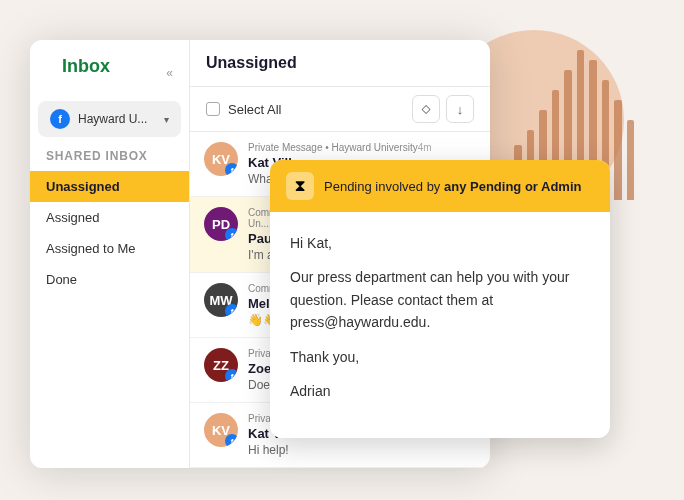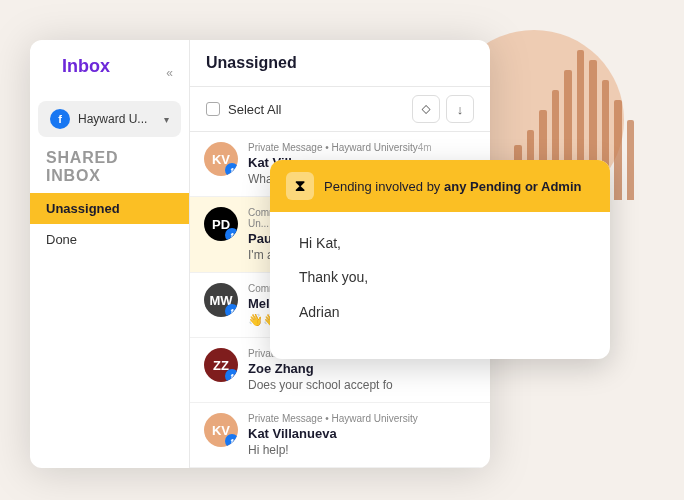--- a/index.html
+++ b/index.html
@@ -61,21 +61,21 @@
       width: 160px;
       background: #fff;
       border-radius: 12px 0 0 12px;
       padding: 16px 0;
       border-right: 1px solid #e8e8e8;
     }
 
     .sidebar-title {
       font-size: 18px;
       font-weight: 700;
-      color: #6d28d9;
+      color: #15803d;
       padding: 0 16px 12px;
     }
 
     .sidebar-account {
       display: flex;
       align-items: center;
       gap: 8px;
       padding: 8px 12px;
       margin: 0 8px 12px;
       background: #f0f0f0;
@@ -105,21 +105,21 @@
       text-overflow: ellipsis;
       white-space: nowrap;
     }
 
     .chevron-down {
       color: #666;
       font-size: 10px;
     }
 
     .sidebar-section-label {
-      font-size: 16px;
+      font-size: 12px;
       font-weight: 600;
       color: #999;
       text-transform: uppercase;
       letter-spacing: 0.8px;
       padding: 0 16px 8px;
     }
 
     .sidebar-item {
       padding: 8px 16px;
       font-size: 13px;
@@ -322,21 +322,21 @@
     .approval-text {
       font-size: 13px;
       color: #1a1a2e;
     }
 
     .approval-text strong {
       font-weight: 700;
     }
 
     .approval-body {
-      padding: 20px 29px 24px;
+      padding: 20px 20px 24px;
       font-size: 14px;
       color: #333;
       line-height: 1.6;
     }
 
     .approval-body p {
       margin-bottom: 12px;
     }
   </style>
 </head>
@@ -366,20 +366,22 @@
 
     <div class="sidebar-account">
       <div class="fb-icon">f</div>
       <span class="account-name">Hayward U...</span>
       <span class="chevron-down">▾</span>
     </div>
 
     <div class="sidebar-section-label">SHARED INBOX</div>
 
     <div class="sidebar-item active">Unassigned</div>
+    <div class="sidebar-item">Assigned</div>
+    <div class="sidebar-item">Assigned to Me</div>
     <div class="sidebar-item">Done</div>
   </div>
 
   <div class="inbox-panel">
     <div class="inbox-header">
       <span class="inbox-title">Unassigned</span>
       <div class="inbox-tools">
       </div>
     </div>
 
@@ -407,21 +409,21 @@
             <span>Private Message • Hayward University</span>
           </div>
           <span class="msg-time">4m</span>
         </div>
         <div class="msg-sender">Kat Villanueva</div>
         <div class="msg-preview">What an amazing story. Bravo to all involved!</div>
       </div>
     </div>
 
     <div class="message-item highlighted">
-      <div class="avatar" style="background:#000000;">
+      <div class="avatar" style="background:#701a75;">
         PD
         <div class="avatar-icon" style="background:#1877f2;">f</div>
       </div>
       <div class="msg-content">
         <div class="msg-top-row">
           <div class="msg-meta">
             <span>Comment on "Having a pet he..." • Hayward Un...</span>
           </div>
           <span class="msg-time">4m</span>
         </div>
@@ -488,16 +490,17 @@
   <div class="approval-banner">
     <div class="hourglass-icon">
       <span>⧗</span>
     </div>
     <div class="approval-text">
       <span>Pending involved by </span><strong>any Pending or Admin</strong>
     </div>
   </div>
   <div class="approval-body">
     <p>Hi Kat,</p>
+    <p>Our press department can help you with your question. Please contact them at press@haywardu.edu.</p>
     <p>Thank you,</p>
     <p>Adrian</p>
   </div>
 </div>
 
 </body></html>

